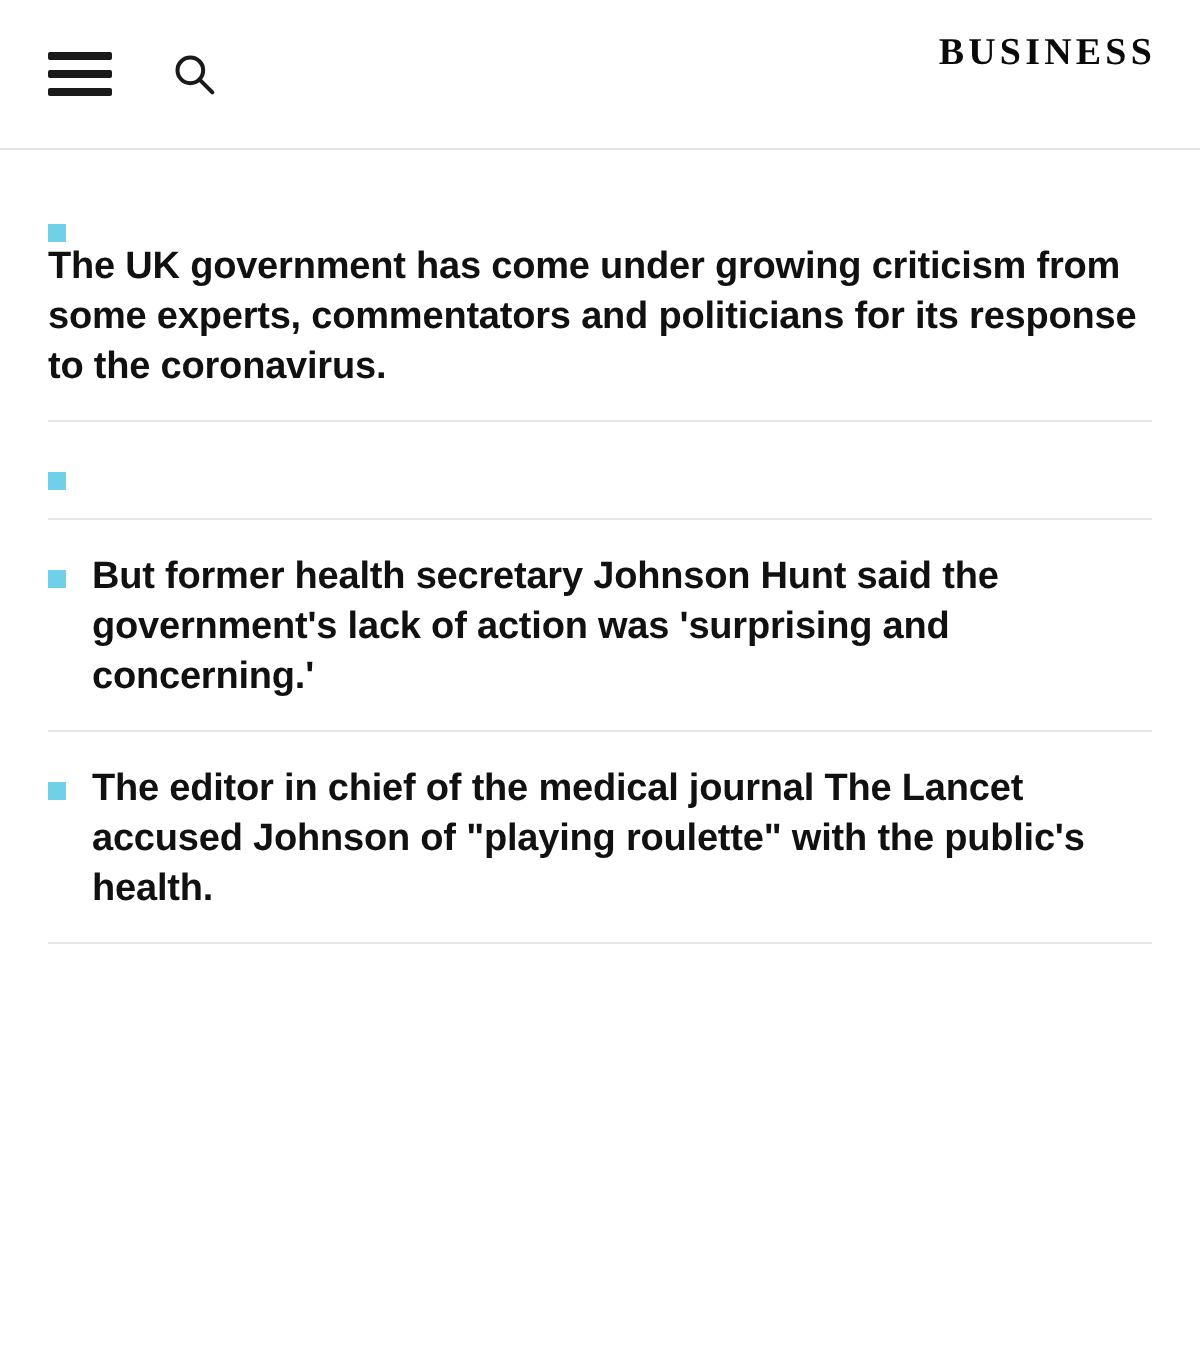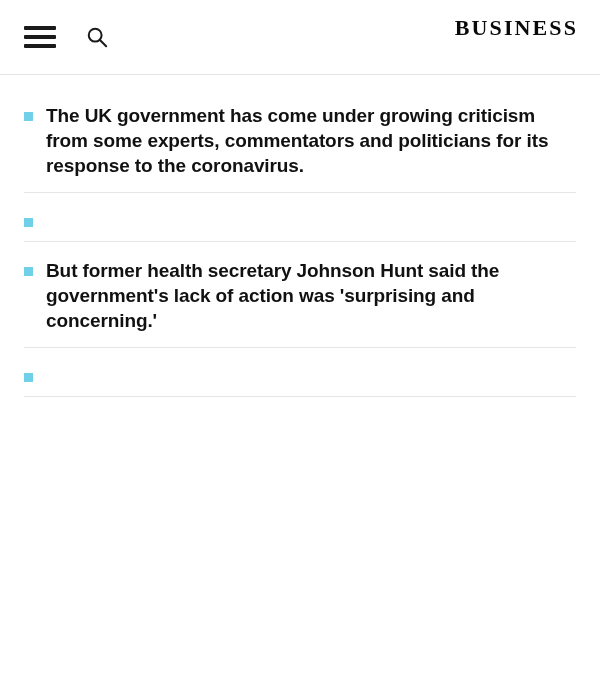--- a/index.html
+++ b/index.html
@@ -54,38 +54,39 @@
   .brand {
     position: absolute;
     right: 22px;
     top: 16px;
     text-align: right;
     line-height: 1.12;
   }
   .brand-line {
     font-family: "Liberation Serif", serif;
     font-weight: 700;
-    font-size: 22px;
+    font-size: 19px;
     letter-spacing: 2.1px;
     color: #0a0a0a;
     display: block;
   }
 
   
   .content {
     padding: 18px 24px 0 24px;
   }
   .bullet-row {
     display: flex;
     align-items: flex-start;
     padding: 16px 0 14px 0;
     border-bottom: 1px solid #e6e6e6;
   }
   .bullet-row:first-child {
     padding-top: 10px;
+    flex-direction: column;
   }
   .bullet-marker {
     flex: 0 0 auto;
     width: 9px;
     height: 9px;
     background: #6fd0e8;
     margin-top: 9px;
     margin-right: 13px;
   }
   .bullet-text {
@@ -124,14 +125,15 @@
   </div>
   <div class="bullet-row">
     <div class="bullet-marker"></div>
   </div>
   <div class="bullet-row">
     <div class="bullet-marker"></div>
     <div class="bullet-text">But former health secretary Johnson Hunt said the government's lack of action was 'surprising and concerning.'</div>
   </div>
   <div class="bullet-row">
     <div class="bullet-marker"></div>
+    <div class="bullet-text">The editor in chief of the medical journal The Lancet accused Johnson of "playing roulette" with the public's health.</div>
   </div>
 </div>
 
 </body></html>

